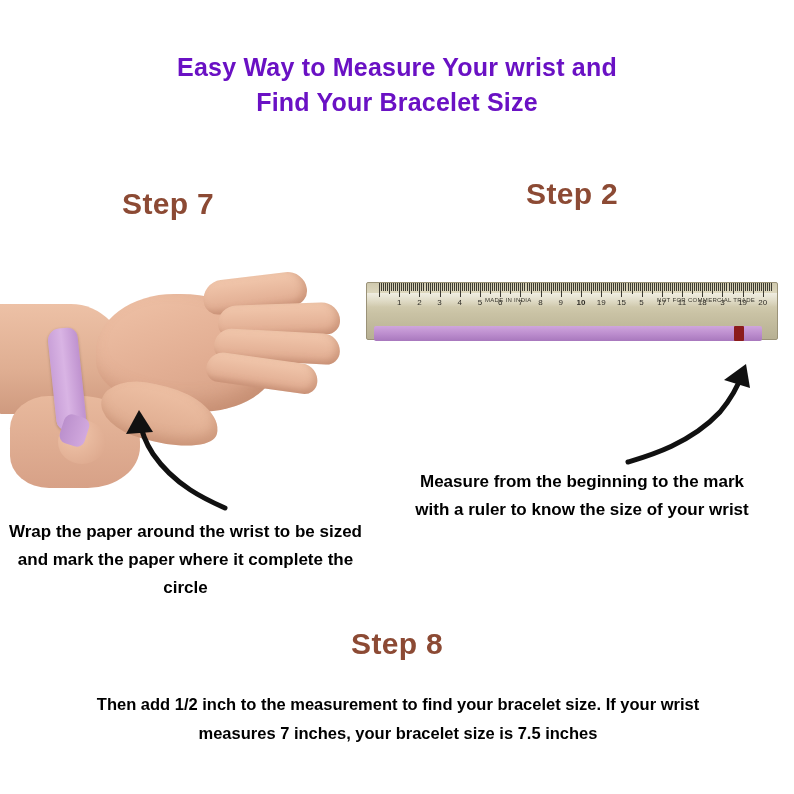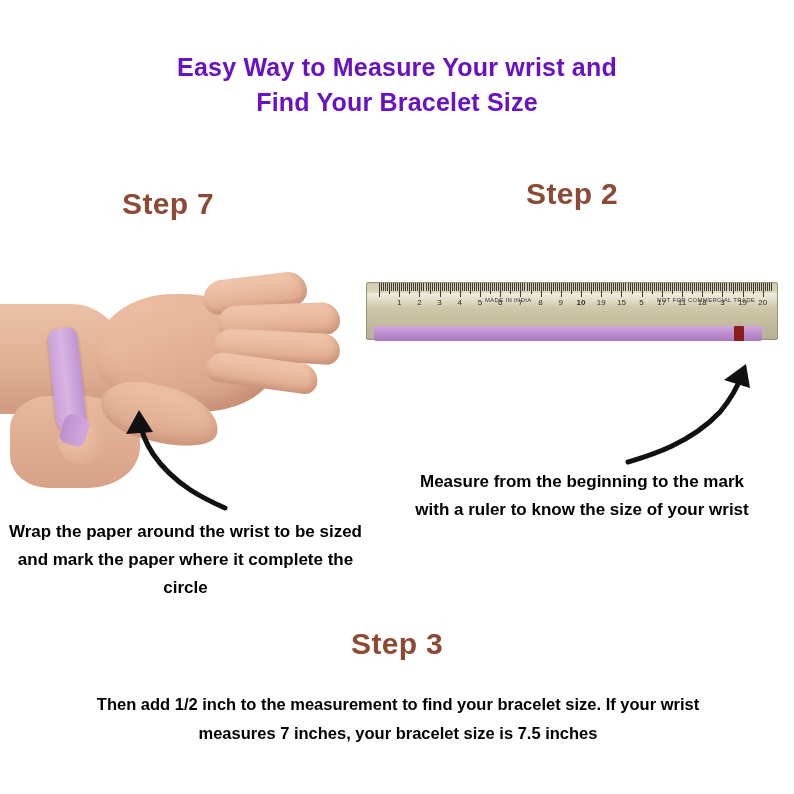--- a/index.html
+++ b/index.html
@@ -447,14 +447,14 @@
   <div class="paper-mark"></div>
 </div>
 
 <svg class="arrow-svg" id="arrow2" viewBox="0 0 150 110">
   <path d="M8 102 C 28 96, 70 84, 100 52 C 110 40, 118 26, 122 14" stroke="#111" stroke-width="5" fill="none" stroke-linecap="round"></path>
   <path d="M126 4 L 104 20 L 130 28 Z" fill="#111"></path>
 </svg>
 
 <div class="caption" id="caption2">Measure from the beginning to the mark with a ruler to know the size of your wrist</div>
 
-<div class="step-label" id="step3-label">Step 3</div>
+<div class="step-label" id="step3-label">Step 8</div>
 <div class="caption" id="caption3">Then add 1/2 inch to the measurement  to find your bracelet size. If your wrist measures 7 inches, your bracelet size is 7.5 inches</div>
 
 </body></html>

